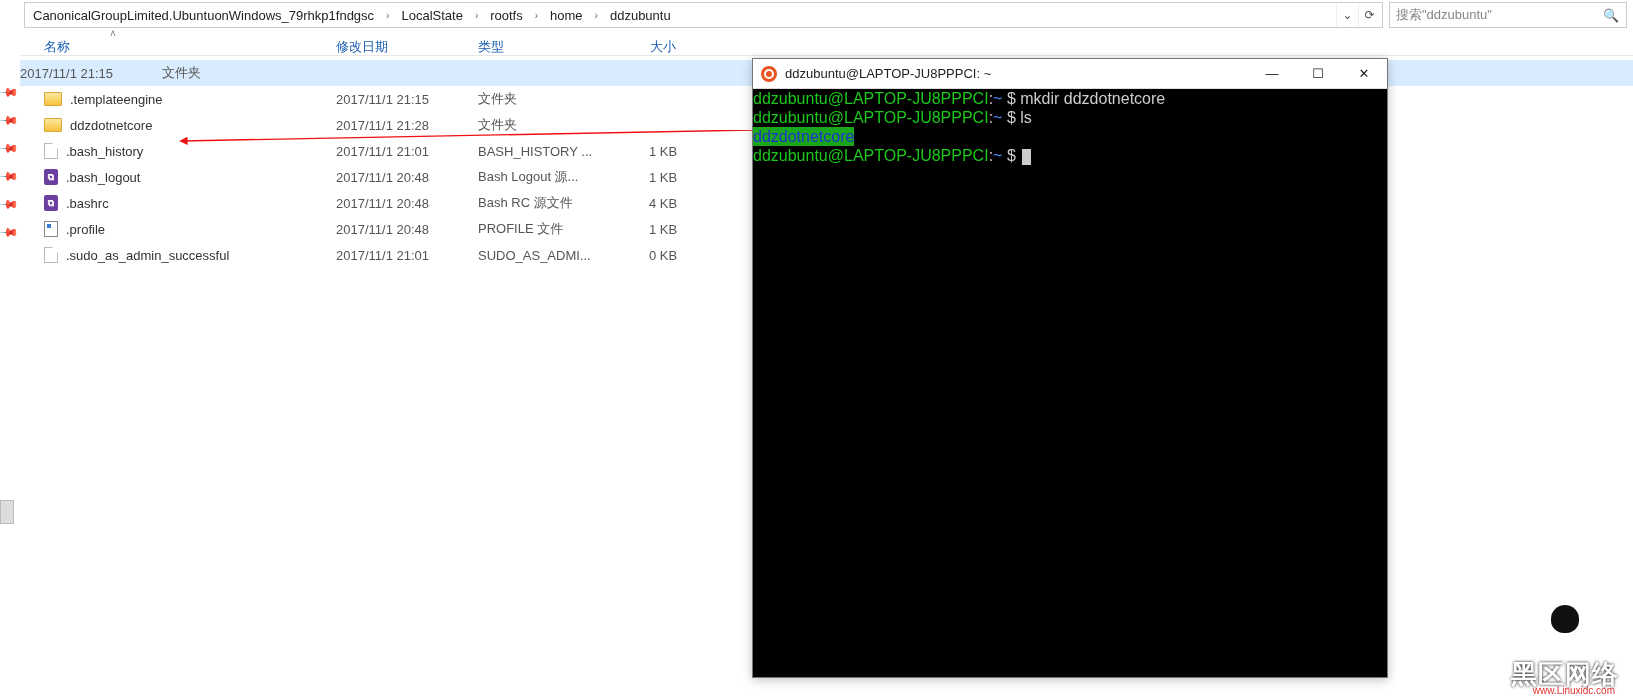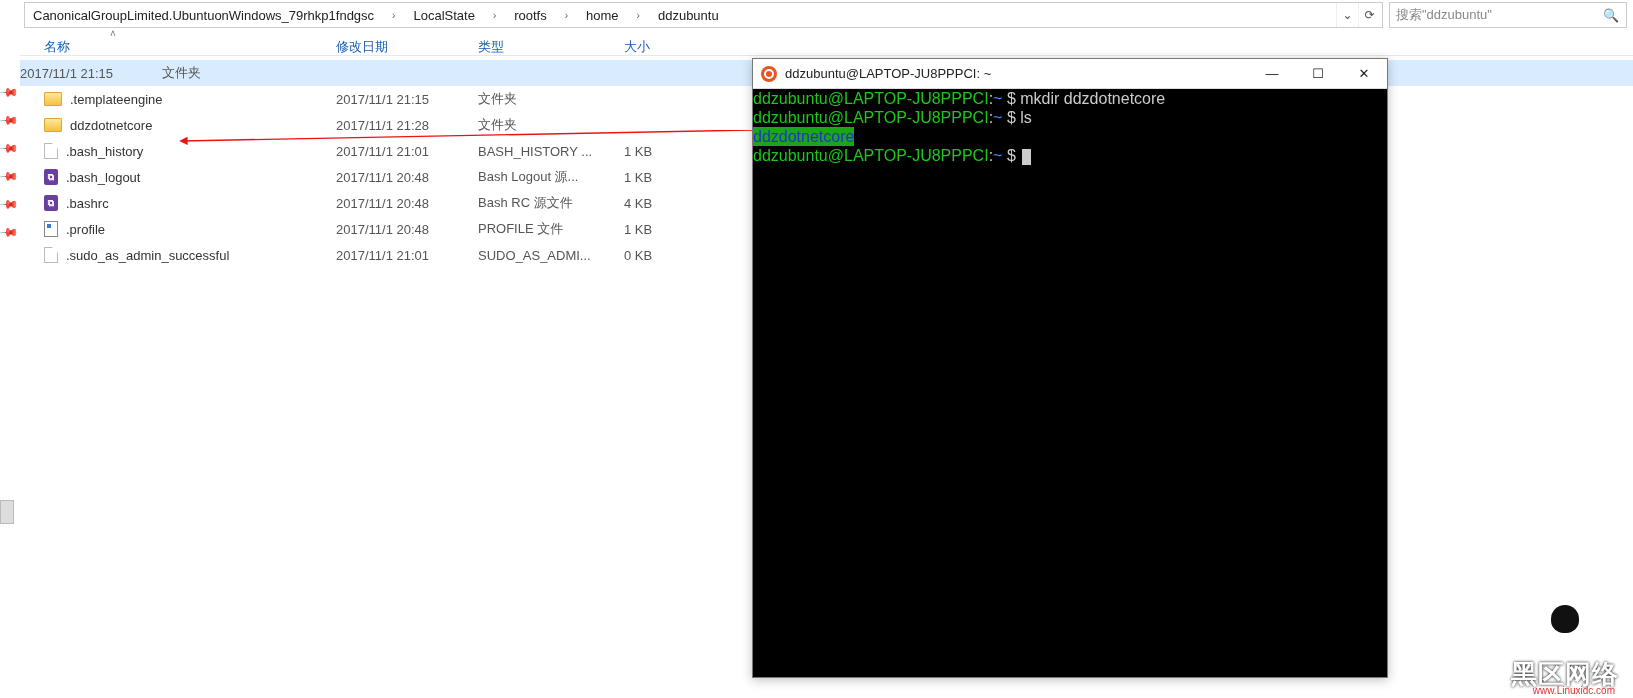--- a/index.html
+++ b/index.html
@@ -28,21 +28,21 @@
     align-items: center;
     border: 1px solid #ccc;
     background: #fff;
     height: 26px;
     padding: 0 2px;
   }
   .breadcrumb {
     flex: 1;
     display: flex;
     align-items: center;
-    gap: 12px;
+    gap: 6px;
     padding-left: 4px;
     font-size: 13px;
     color: #222;
     overflow: hidden;
     white-space: nowrap;
     text-align: center;
   }
   .crumb { padding: 0 2px; }
   .chev {
     font-size: 10px;
@@ -89,21 +89,21 @@
     height: 26px;
     border-bottom: 1px solid #e8e8e8;
     color: #1a5db3;
     font-size: 13px;
     padding-top: 14px;
     padding-bottom: 6px;
   }
   .col-name   { width: 316px; padding-left: 24px; position: relative; }
   .col-date   { width: 142px; }
   .col-type   { width: 146px; }
-  .col-size   { width: 96px; text-align: left; padding-right: 18px; }
+  .col-size   { width: 96px; text-align: center; padding-right: 18px; }
 
   .sort-arrow {
     position: absolute;
     top: -10px; left: 90px;
     color: #777; font-size: 10px;
   }
 
   .files { margin-top: 4px; }
   .row {
     display: flex;

